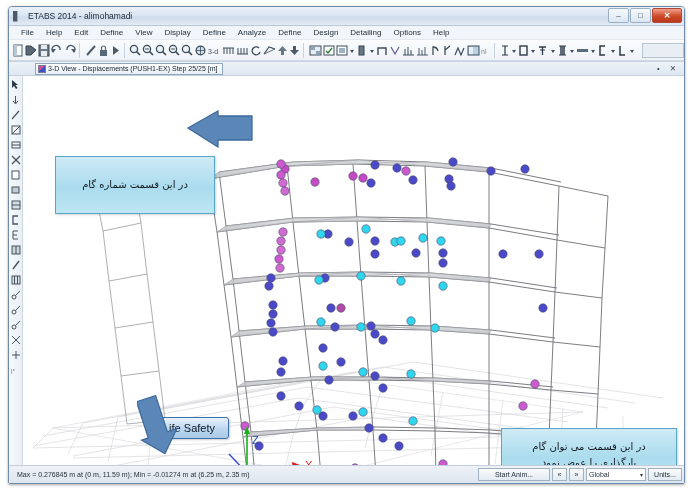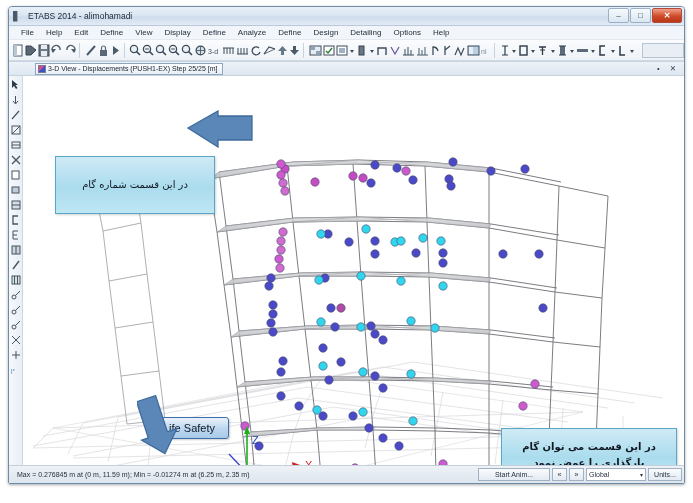--- a/index.html
+++ b/index.html
@@ -173,21 +173,21 @@
     direction: rtl;
     padding: 4px 6px;
   }
   .callout div {
     font-size: 10px; color: #111820;
     line-height: 1.65;
     white-space: nowrap;
     font-family: "DejaVu Sans", sans-serif;
   }
   #callout-step { left: 46px; top: 94px; width: 160px; height: 58px; }
-  #callout-load { left: 492px; top: 366px; width: 176px; height: 54px; font-weight: bold; }
+  #callout-load { left: 492px; top: 366px; width: 176px; height: 54px; }
 
   .label-box {
     position: absolute;
     left: 140px; top: 355px;
     width: 80px; height: 22px;
     border: 1px solid #3f6fa8;
     border-radius: 3px;
     background: linear-gradient(#e9f2fb, #bcd6ef 55%, #a9cbe9);
     display: flex; align-items: center; justify-content: center;
     box-shadow: 1px 1px 2px rgba(0,0,0,.2);

